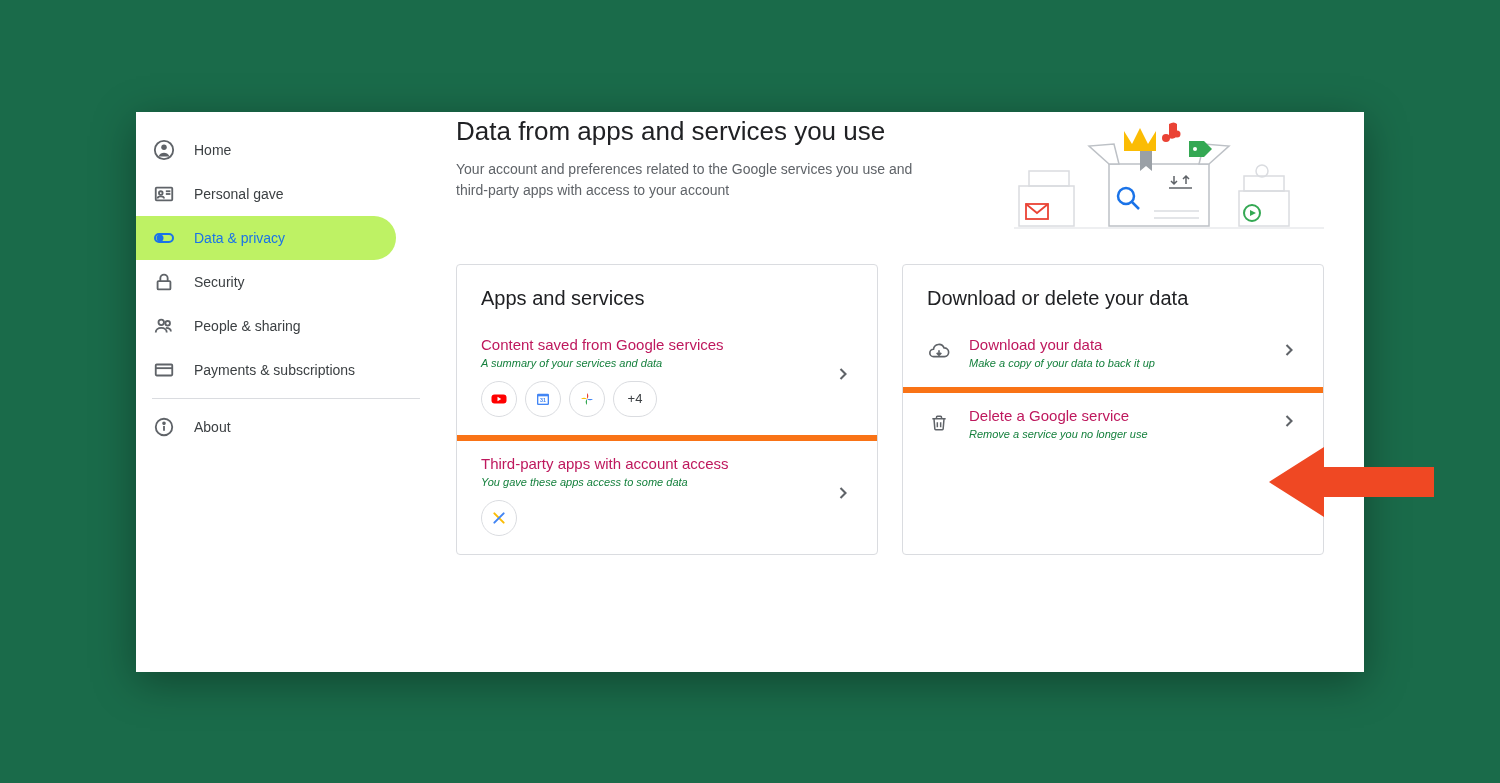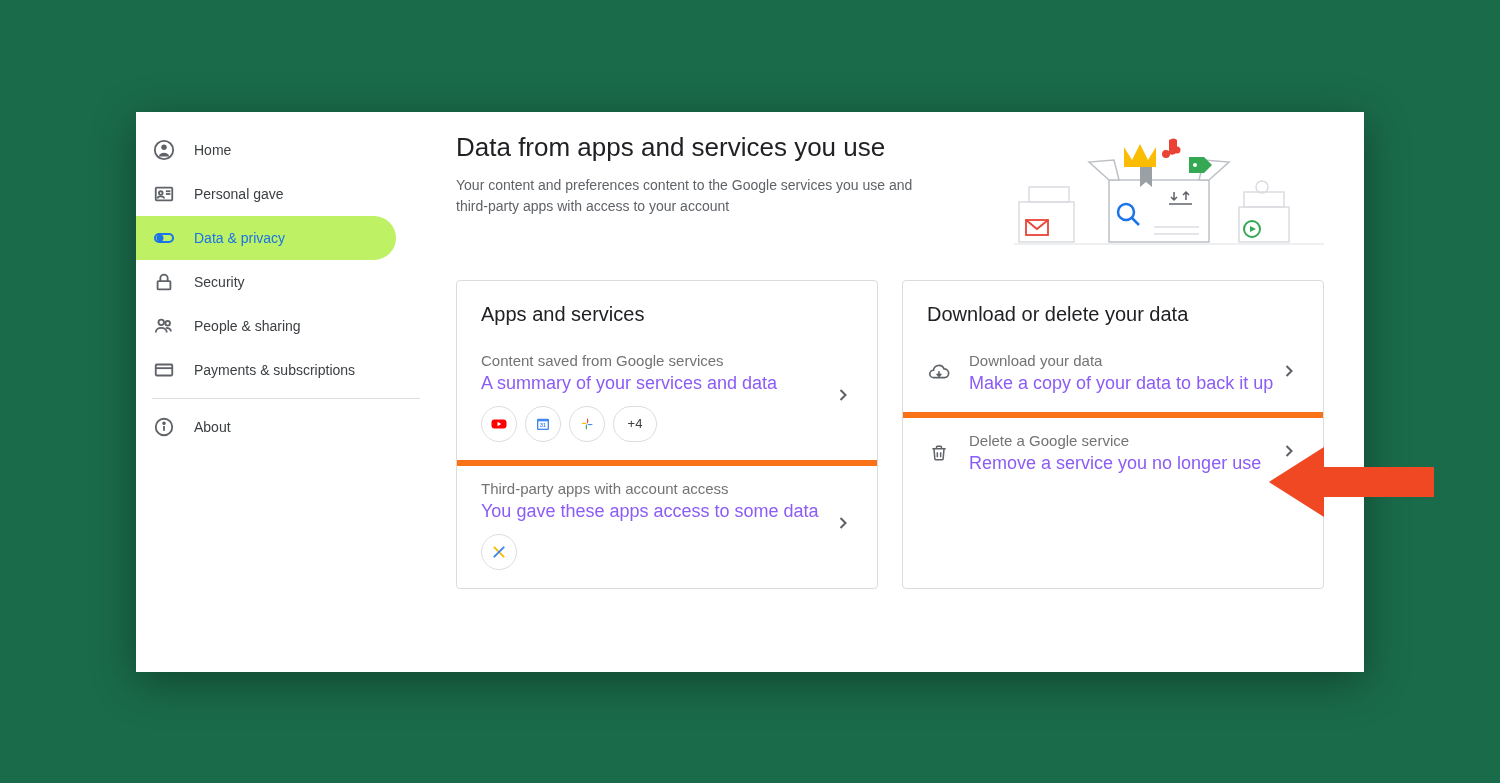--- a/index.html
+++ b/index.html
@@ -57,21 +57,21 @@
   }
   .sidebar-item.active .icon { color: #1a73e8; }
   .sidebar-divider {
     height: 1px;
     background: #dadce0;
     margin: 6px 16px;
   }
   
   .main {
     flex: 1;
-    padding: 20px 40px 20px 20px;
+    padding: 4px 40px 20px 20px;
     display: flex;
     gap: 40px;
   }
   .header-row {
     display: flex;
     align-items: flex-start;
     gap: 30px;
     margin-bottom: 28px;
   }
   .header-text { flex: 1; }
@@ -127,26 +127,27 @@
     margin-right: 18px;
     color: #5f6368;
     flex-shrink: 0;
     display: flex;
     align-items: center;
     justify-content: center;
   }
   .card-row .row-text { flex: 1; }
   .row-title {
     font-size: 15px;
-    color: #737373;
+    color: #be185d;
     margin-bottom: 4px;
   }
   .row-subtitle {
-    font-size: 18px;
-    color: #8b5cf6;
+    font-size: 11px;
+    color: #15803d;
+    font-style: italic;
   }
   .chevron {
     color: #5f6368;
     flex-shrink: 0;
   }
   .chips {
     display: flex;
     gap: 8px;
     margin-top: 12px;
   }
@@ -252,21 +253,21 @@
       </span>
       <span>About</span>
     </div>
   </nav>
 
   <main class="main" style="display:block;">
 
     <div class="header-row">
       <div class="header-text">
         <h2 class="page-title">Data from apps and services you use</h2>
-        <p class="page-subtitle">Your content and preferences content to the Google services you use and third-party apps with access to your account</p>
+        <p class="page-subtitle">Your account and preferences related to the Google services you use and third-party apps with access to your account</p>
       </div>
       <div class="illustration">
         <svg width="310" height="120" viewBox="0 0 310 120">
 
           <rect x="5" y="70" width="55" height="40" fill="none" stroke="#dadce0" stroke-width="1.5"></rect>
           <rect x="15" y="55" width="40" height="15" fill="none" stroke="#dadce0" stroke-width="1.5"></rect>
 
           <rect x="12" y="88" width="22" height="15" fill="none" stroke="#ea4335" stroke-width="1.8"></rect>
           <path d="M12 88 L23 97 L34 88" fill="none" stroke="#ea4335" stroke-width="1.8"></path>
 

